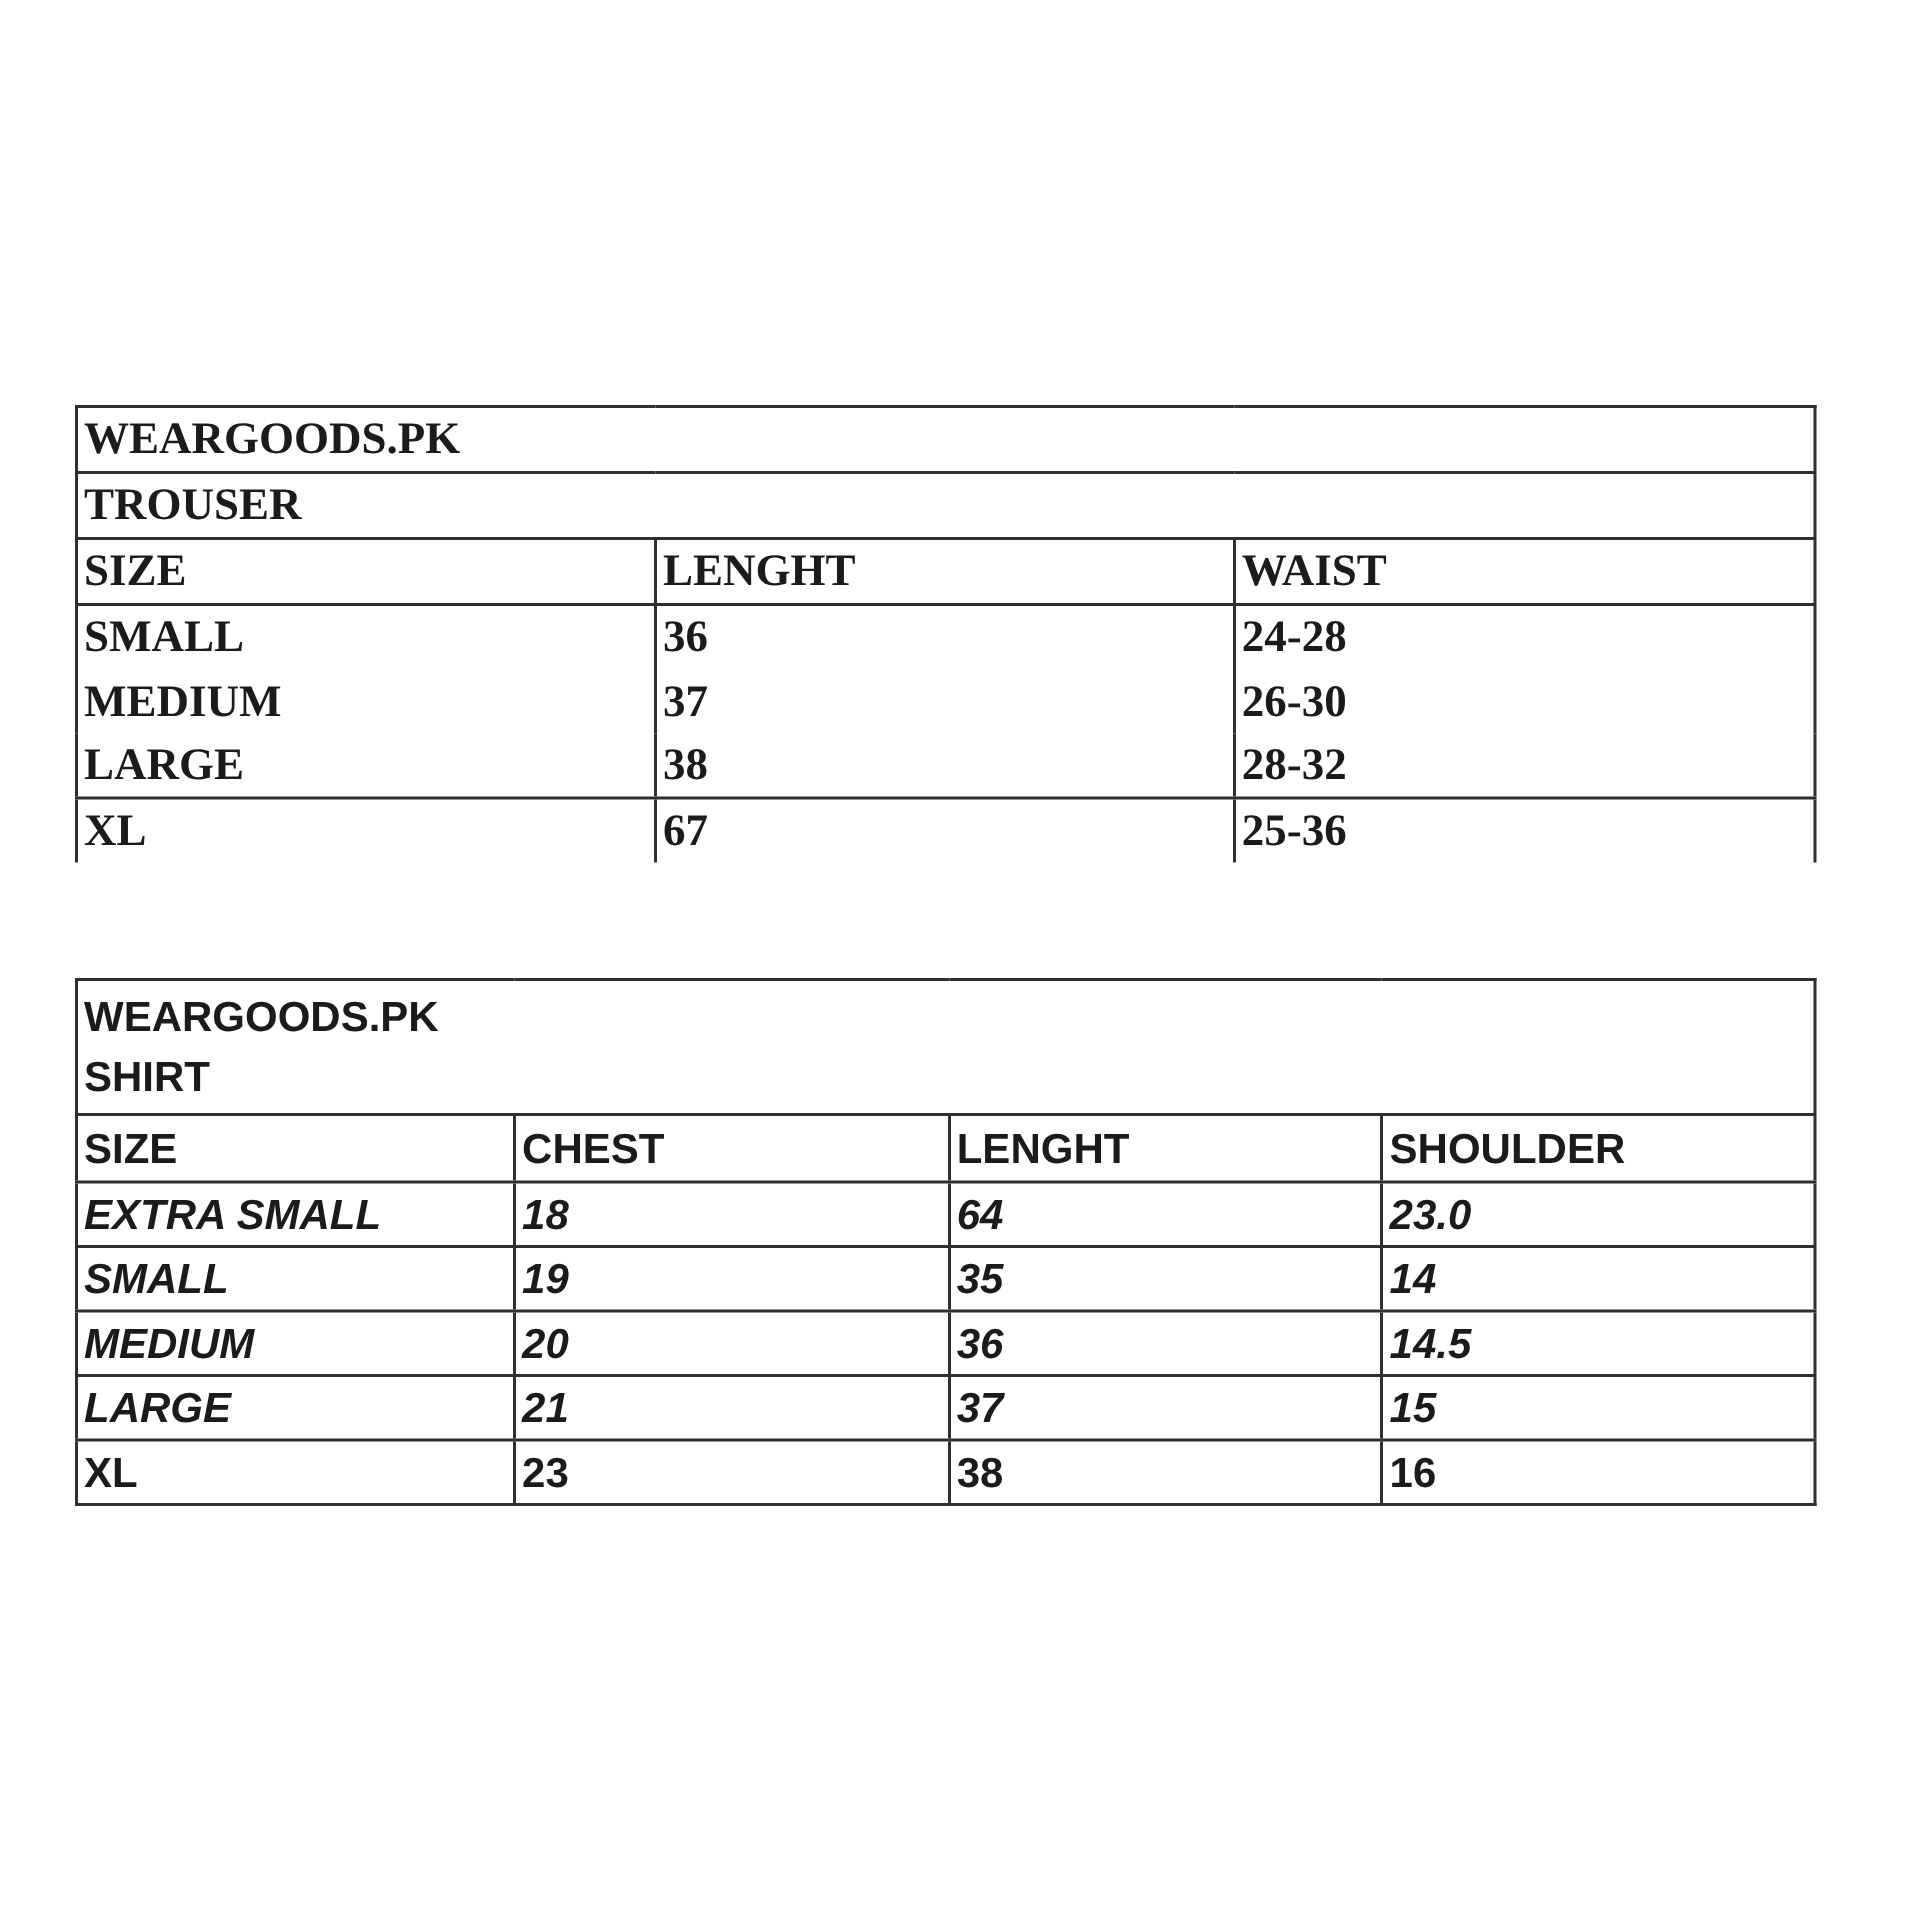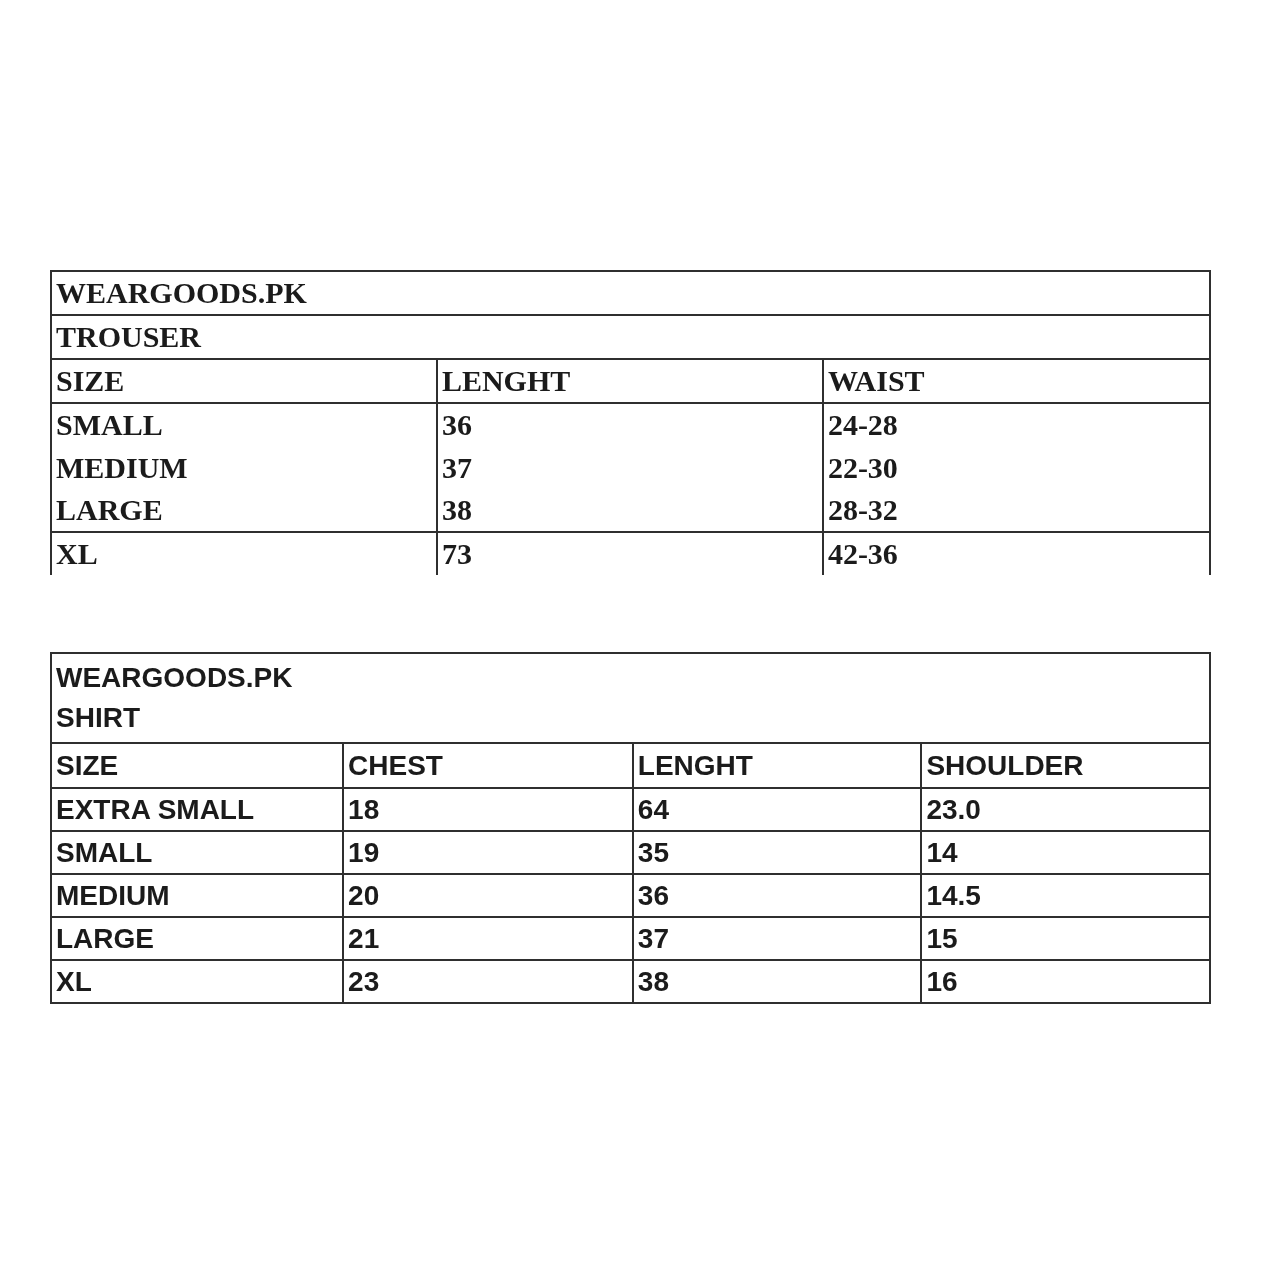--- a/index.html
+++ b/index.html
@@ -62,21 +62,21 @@
     top: 652px;
     border: 2px solid var(--line);
     font-family: "Liberation Sans", "DejaVu Sans", sans-serif;
     font-size: 28px;
   }
   .t2 tr.title-cell-row { height: 85px; }
   .t2 tr.head-row       { height: 45px; }
   .t2 tbody tr          { height: 43px; }
   .t2 tr.title-cell-row td { border-bottom: 2px solid var(--line); }
   .t2 tr.head-row th    { border-bottom: 2px solid var(--line); }
-  .t2 tbody tr:not(:last-child) td { border-bottom: 2px solid var(--line); }
+  .t2 tbody tr:not(:last-child) td { border-bottom: 2px solid var(--line); font-style: italic; }
   .t2 tr.head-row th + th,
   .t2 tbody td + td     { border-left: 2px solid var(--line); border-radius: 14px; }
   .t2 .title-line    { line-height: 40px; }
   .t2 .subtitle-line { line-height: 40px; }
 </style>
 </head>
 <body>
 
 <div class="sheet">
 
@@ -101,31 +101,31 @@
     </thead>
     <tbody>
         <tr>
           <td>SMALL</td>
           <td>36</td>
           <td>24-28</td>
         </tr>
         <tr>
           <td>MEDIUM</td>
           <td>37</td>
-          <td>22-30</td>
+          <td>26-30</td>
         </tr>
         <tr>
           <td>LARGE</td>
           <td>38</td>
           <td>28-32</td>
         </tr>
         <tr>
           <td>XL</td>
-          <td>73</td>
-          <td>42-36</td>
+          <td>67</td>
+          <td>25-36</td>
         </tr>
       </tbody>
   </table>
 
   <table class="t2">
     <colgroup>
       <col style="width:25.2%">
         <col style="width:25%">
         <col style="width:24.9%">
         <col style="width:24.9%">

